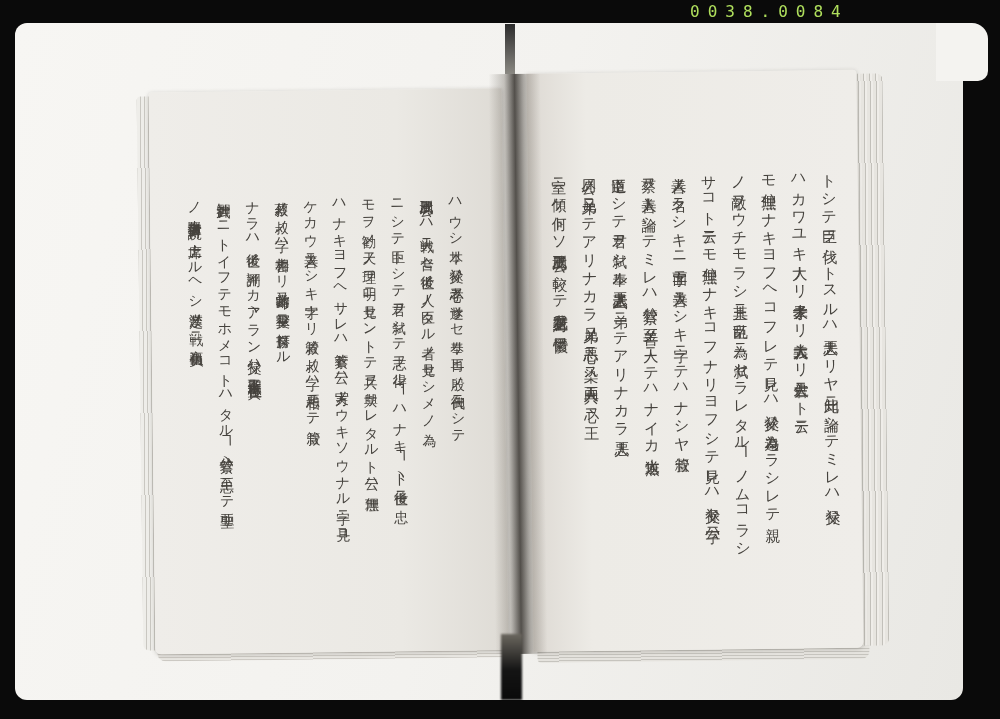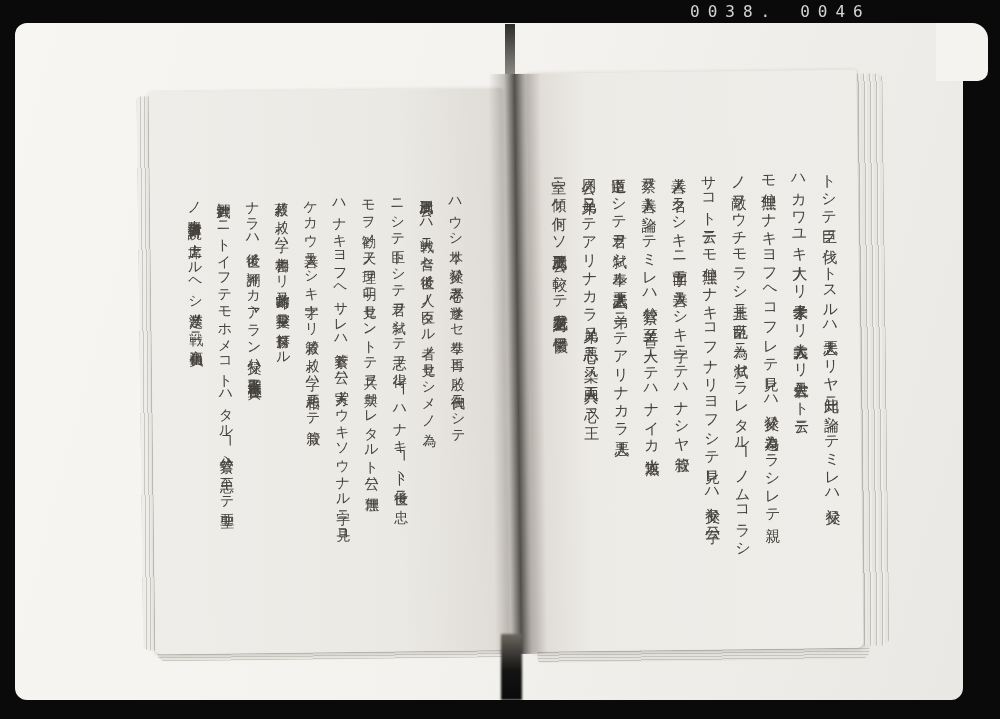--- a/index.html
+++ b/index.html
@@ -1,22 +1,22 @@
 <!DOCTYPE html>
 <html><head>
 <meta charset="utf-8">
 <style>
   html,body{margin:0;padding:0;background:#000;}
   .frame{position:relative;width:1000px;height:719px;background:#0a0a0a;overflow:hidden;
          font-family:"DejaVu Sans",sans-serif;}
 
   
-  .counter{position:absolute;left:690px;top:2px;color:#e5e5e5;
+  .counter{position:absolute;left:690px;top:2px;color:#bef264;
            font-family:"DejaVu Sans Mono",monospace;font-size:16px;letter-spacing:8px;
-           display:flex;gap:22px;opacity:.92;}
+           display:flex;opacity:.92;}
 
   
   .backdrop{position:absolute;left:15px;top:23px;width:948px;height:677px;border-radius:12px;
             background:linear-gradient(105deg,#f7f6f3 0%,#f3f2ef 50%,#e9e8e4 100%);}
   .backdrop-flare{position:absolute;left:936px;top:23px;width:52px;height:58px;
                   background:#f4f3f0;border-radius:0 16px 10px 0;}
 
   
   .book{position:absolute;left:140px;top:66px;width:752px;height:608px;transform:rotate(-0.7deg);}
 
@@ -58,21 +58,21 @@
              font-size:14px;letter-spacing:1px;line-height:29px;}
   .tcol{display:block;}
 </style>
 </head>
 <body>
 
 <div class="frame">
 
   <div class="counter">
     <span>0038.</span>
-    <span>0046</span>
+    <span>0084</span>
   </div>
 
   <div class="backdrop"></div>
   <div class="backdrop-flare"></div>
 
   <div class="book">
 
     <div class="edge-left"></div>
     <div class="edge-right"></div>
     <div class="edge-bottom-right"></div>

